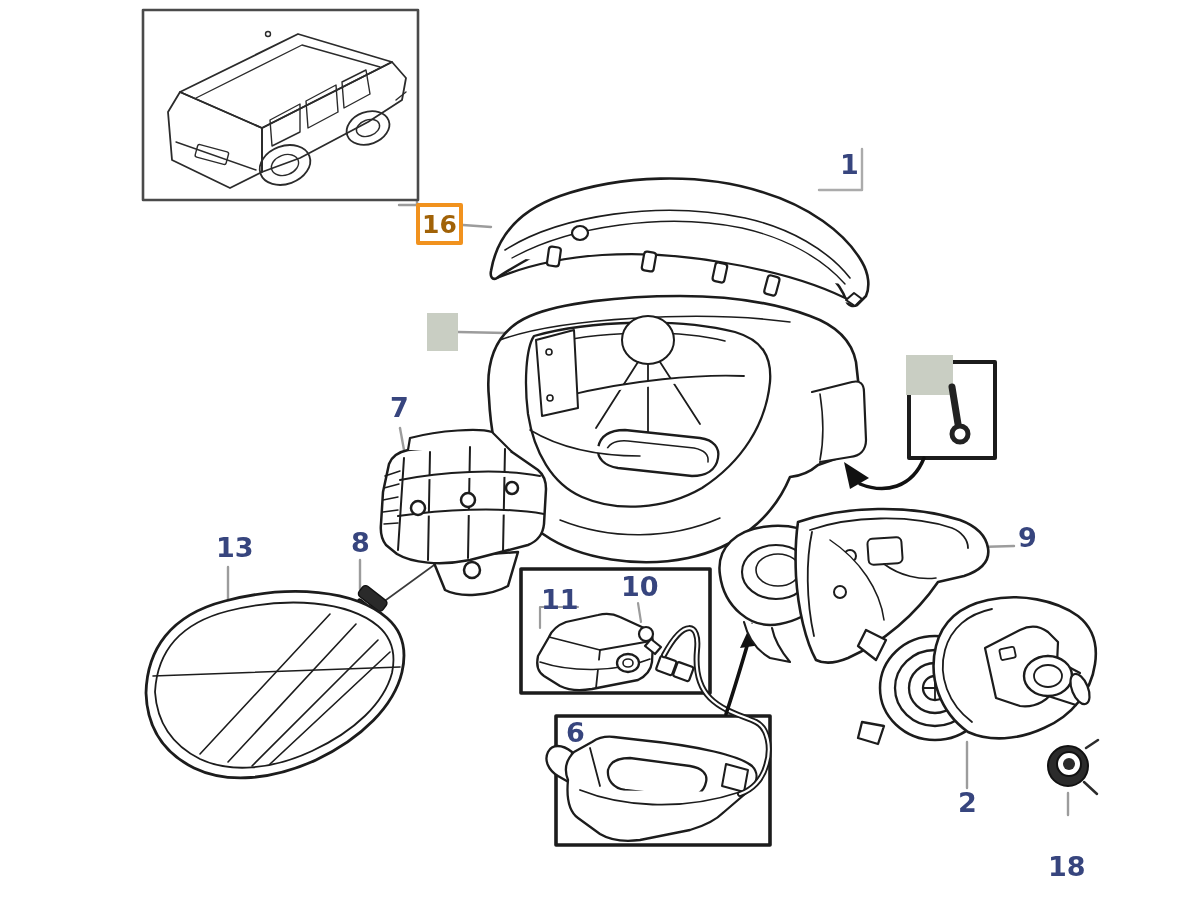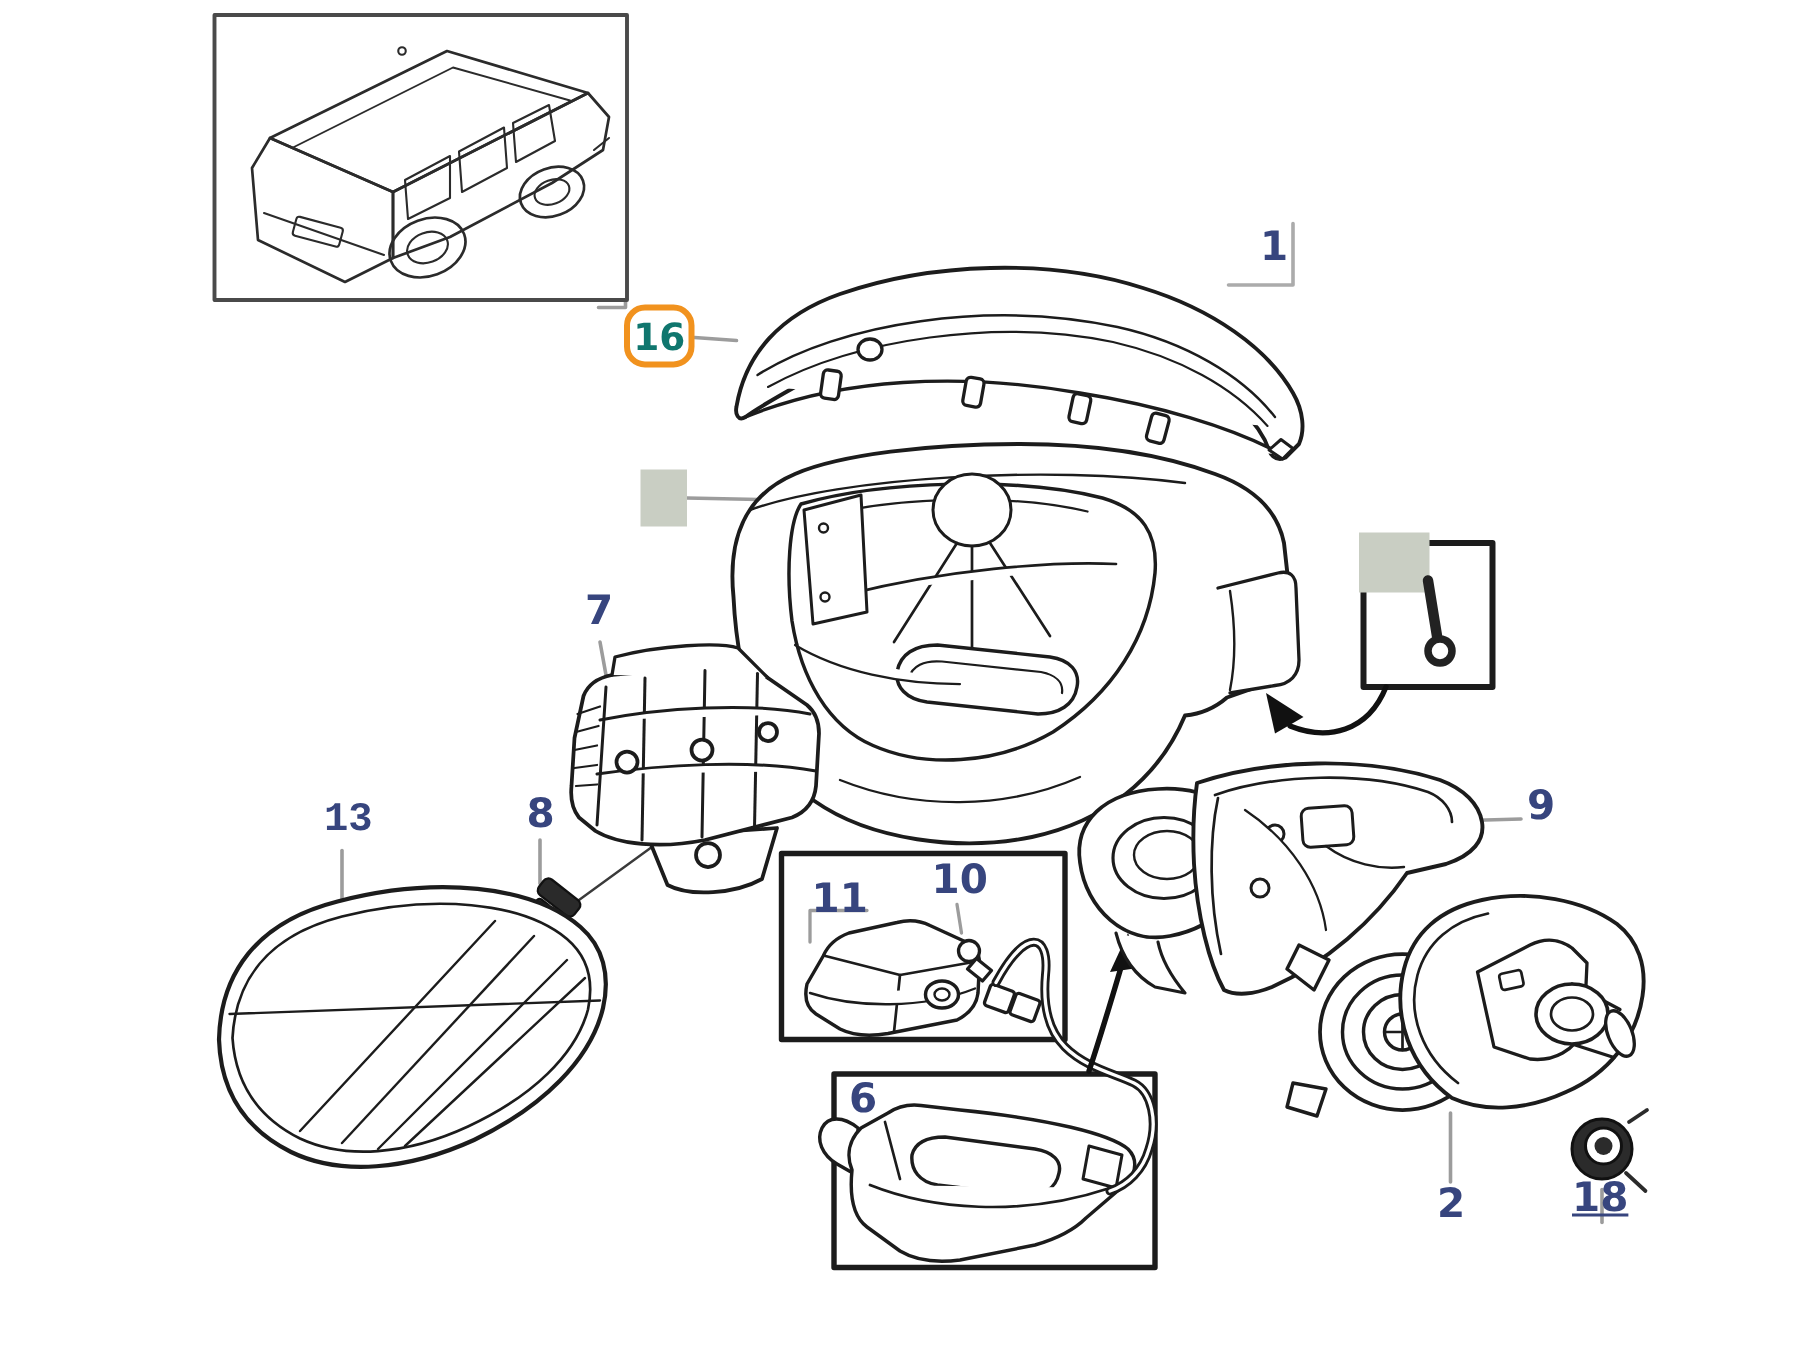--- a/index.html
+++ b/index.html
@@ -2,22 +2,22 @@
 <html><head>
 <meta charset="utf-8">
 <style>
   html,body{margin:0;padding:0;background:#fff;}
   #stage{position:relative;width:1200px;height:906px;background:#ffffff;overflow:hidden;
          font-family:"DejaVu Sans", sans-serif;}
   #art{position:absolute;left:0;top:0;}
   .lbl{position:absolute;font-weight:bold;font-size:27px;line-height:1;color:#37457E;
        font-family:"DejaVu Sans", sans-serif;cursor:pointer;user-select:none;}
   .lbl-box{position:absolute;box-sizing:border-box;display:flex;align-items:center;
-       justify-content:center;background:#fff;border:4px solid #F1921E;border-radius:14px;
-       font-weight:bold;font-size:25px;color:#0f766e;cursor:pointer;
+       justify-content:center;background:#fff;border:4px solid #F1921E;border-radius:2px;
+       font-weight:bold;font-size:25px;color:#a16207;cursor:pointer;
        font-family:"DejaVu Sans", sans-serif;}
 </style>
 </head>
 <body>
 
 <div id="stage">
 
 <svg id="art" width="1200" height="906" viewBox="0 0 1200 906">
   <g fill="none" stroke-linecap="round" stroke-linejoin="round">
 
@@ -271,21 +271,21 @@
     </g>
 
     <rect x="427" y="313" width="31" height="38" fill="#C9CEC3" stroke="none"></rect>
   </g>
 </svg>
 
 <div class="lbl" style="left:840px;top:151px;">1</div>
 <div class="lbl-box" style="left:416px;top:203px;width:47px;height:42px;">16</div>
 <div class="lbl" style="left:390px;top:394px;">7</div>
 <div class="lbl" style="left:351px;top:529px;">8</div>
-<div class="lbl" style="left:216px;top:534px;font-family:Liberation Mono, monospace;">13</div>
+<div class="lbl" style="left:216px;top:534px;">13</div>
 <div class="lbl" style="left:541px;top:586px;">11</div>
 <div class="lbl" style="left:621px;top:573px;">10</div>
 <div class="lbl" style="left:566px;top:719px;">6</div>
 <div class="lbl" style="left:1018px;top:524px;">9</div>
 <div class="lbl" style="left:958px;top:789px;">2</div>
-<div class="lbl" style="left:1048px;top:785px;text-decoration:underline;">18</div>
+<div class="lbl" style="left:1048px;top:853px;">18</div>
 
 </div>
 
 </body></html>

